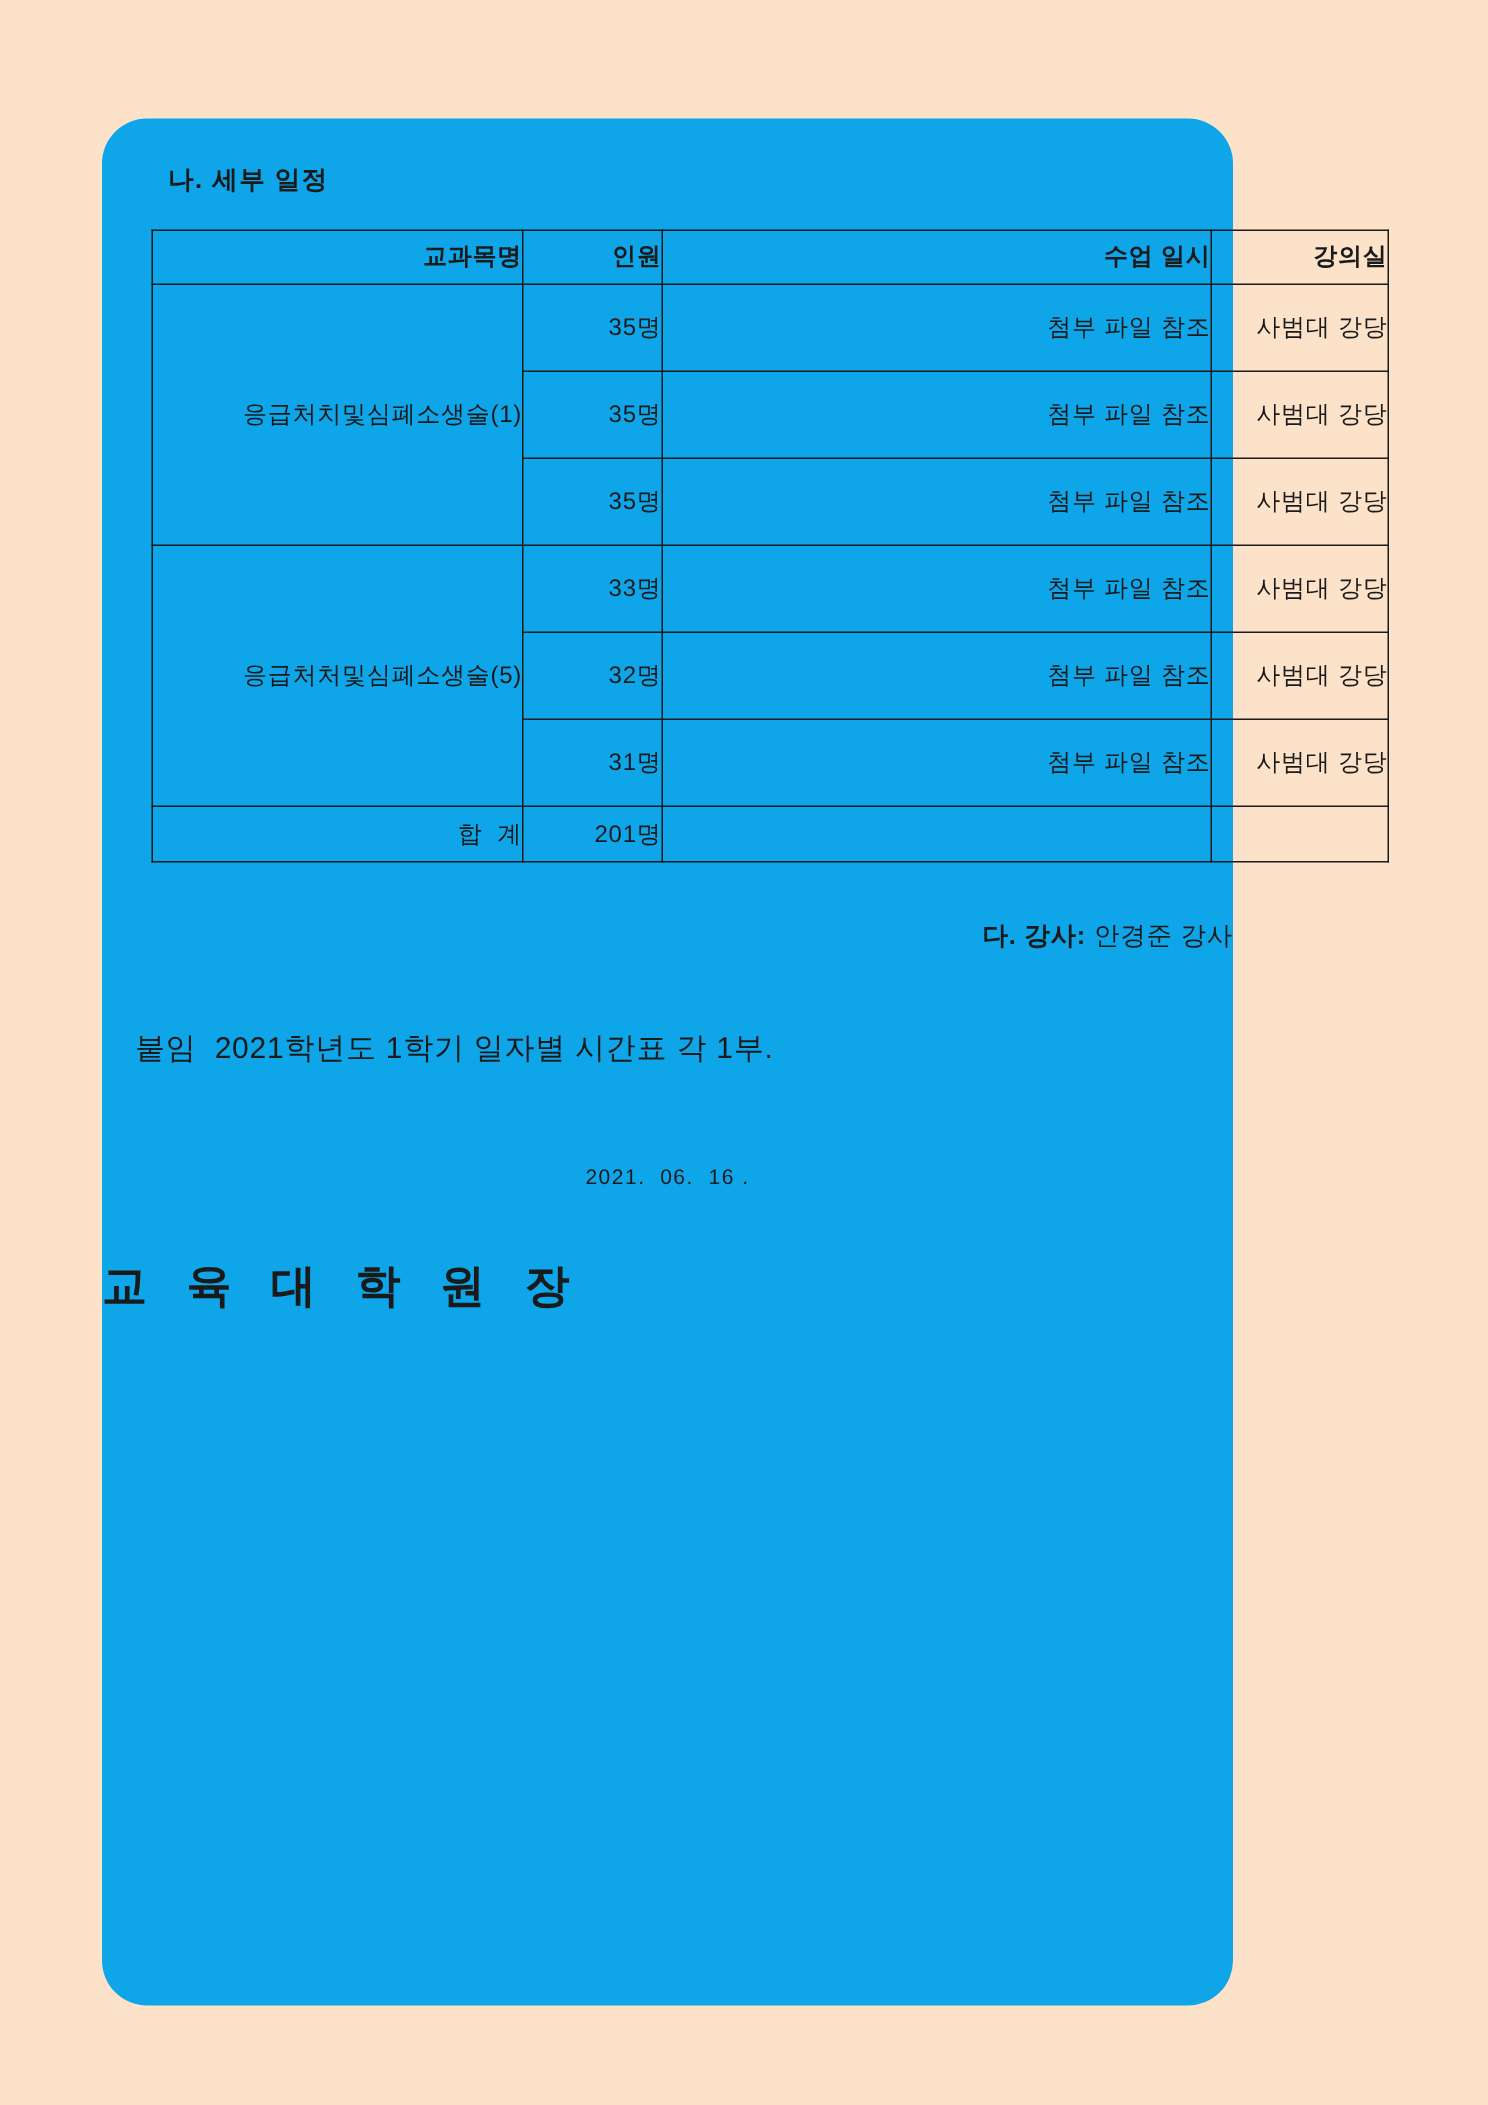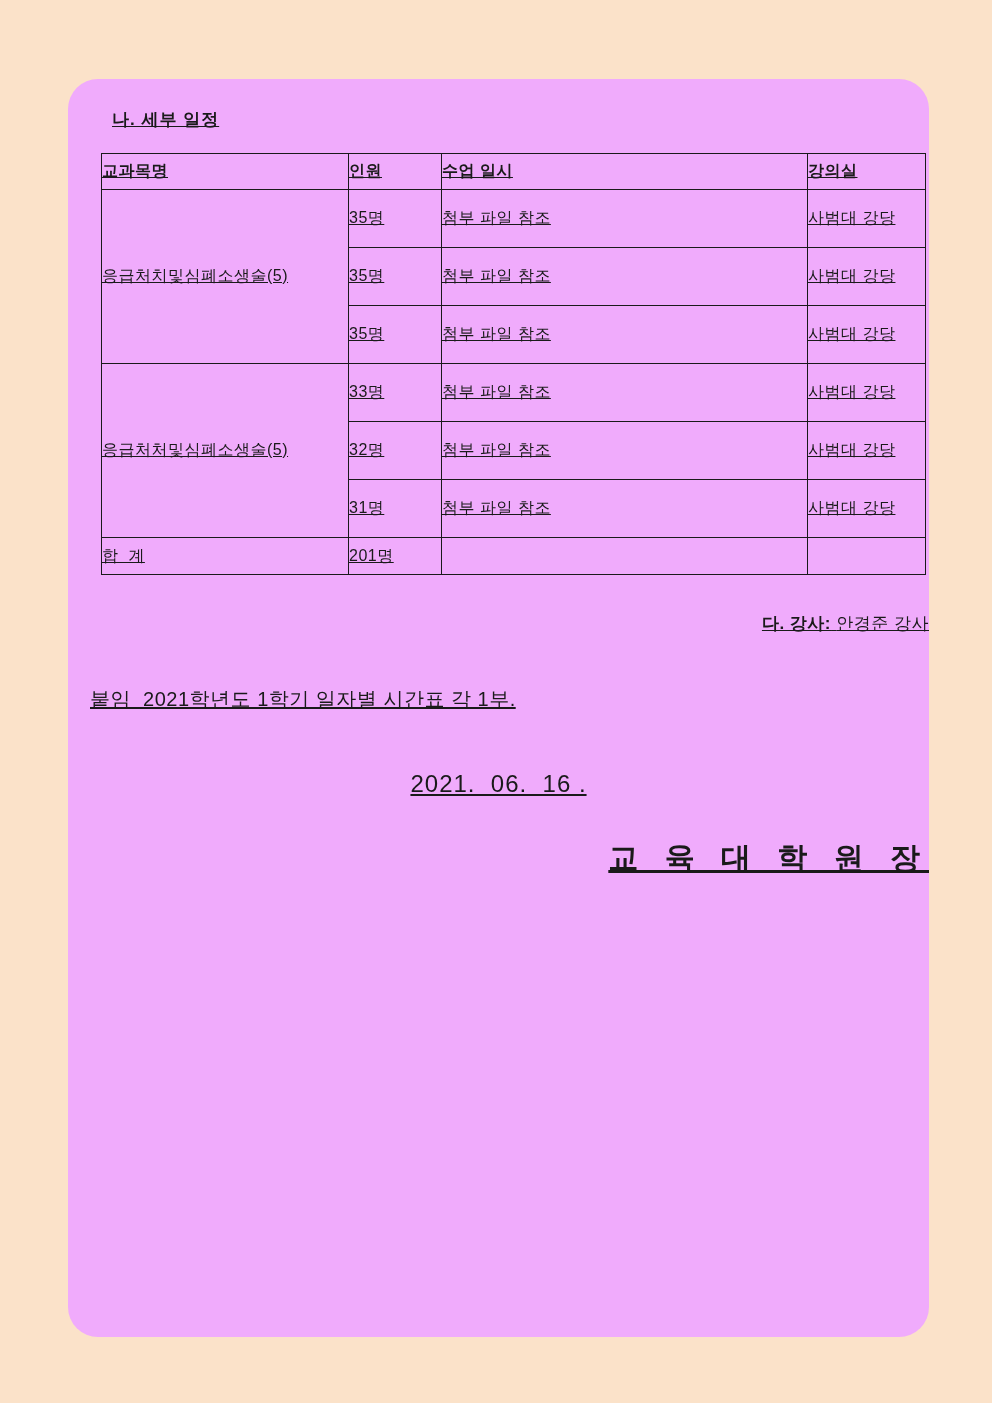--- a/index.html
+++ b/index.html
@@ -12,25 +12,24 @@
     width: 992px;
     height: 1403px;
     background: #fbe2c9;
     position: relative;
     overflow: hidden;
   }
   .page {
     position: absolute;
     left: 68px;
     top: 79px;
-    width: 861px;
+    width: 754px;
     height: 1258px;
-    background: #f0abfc;
+    background: #0ea5e9;
     border-radius: 30px;
-    text-decoration: underline;
   }
   .section-title {
     margin: 29px 0 0 44px;
     font-size: 17px;
     font-weight: bold;
     letter-spacing: 1px;
     line-height: 24px;
   }
   table.schedule {
     border-collapse: collapse;
@@ -39,21 +38,21 @@
     margin: 21px 0 0 33px;
     font-size: 16px;
     letter-spacing: 0.5px;
   }
   table.schedule col.c-course   { width: 247px; }
   table.schedule col.c-count    { width: 93px; }
   table.schedule col.c-schedule { width: 366px; }
   table.schedule col.c-room     { width: 118px; }
   table.schedule th, table.schedule td {
     border: 1.5px solid #1a1a1a;
-    text-align: left;
+    text-align: right;
     vertical-align: middle;
     font-weight: normal;
     white-space: pre;
     overflow: hidden;
   }
   table.schedule thead tr { height: 36px; }
   table.schedule thead th { font-weight: bold; }
   table.schedule tr.r-data  { height: 58px; }
   table.schedule tr.r-total { height: 37px; }
   .instructor {
@@ -67,28 +66,28 @@
   .attachment {
     margin: 51px 0 0 22px;
     font-size: 20px;
     line-height: 24px;
     letter-spacing: 0.5px;
     white-space: pre;
   }
   .date-line {
     margin-top: 60px;
     text-align: center;
-    font-size: 24px;
+    font-size: 14px;
     letter-spacing: 1px;
     line-height: 26px;
     white-space: pre;
   }
   .signature-line {
     margin-top: 43px;
-    text-align: right;
+    text-align: left;
     font-size: 30px;
     font-weight: bold;
     letter-spacing: 9px;
     line-height: 36px;
     white-space: pre;
   }
 </style>
 </head>
 <body>
 
@@ -107,21 +106,21 @@
       <thead>
         <tr>
           <th>교과목명</th>
           <th>인원</th>
           <th>수업 일시</th>
           <th>강의실</th>
         </tr>
       </thead>
       <tbody>
         <tr class="r-data">
-          <td rowspan="3">응급처치및심폐소생술(5)</td>
+          <td rowspan="3">응급처치및심폐소생술(1)</td>
           <td>35명</td>
           <td>첨부 파일 참조</td>
           <td>사범대 강당</td>
         </tr>
         <tr class="r-data">
           <td>35명</td>
           <td>첨부 파일 참조</td>
           <td>사범대 강당</td>
         </tr>
         <tr class="r-data">

